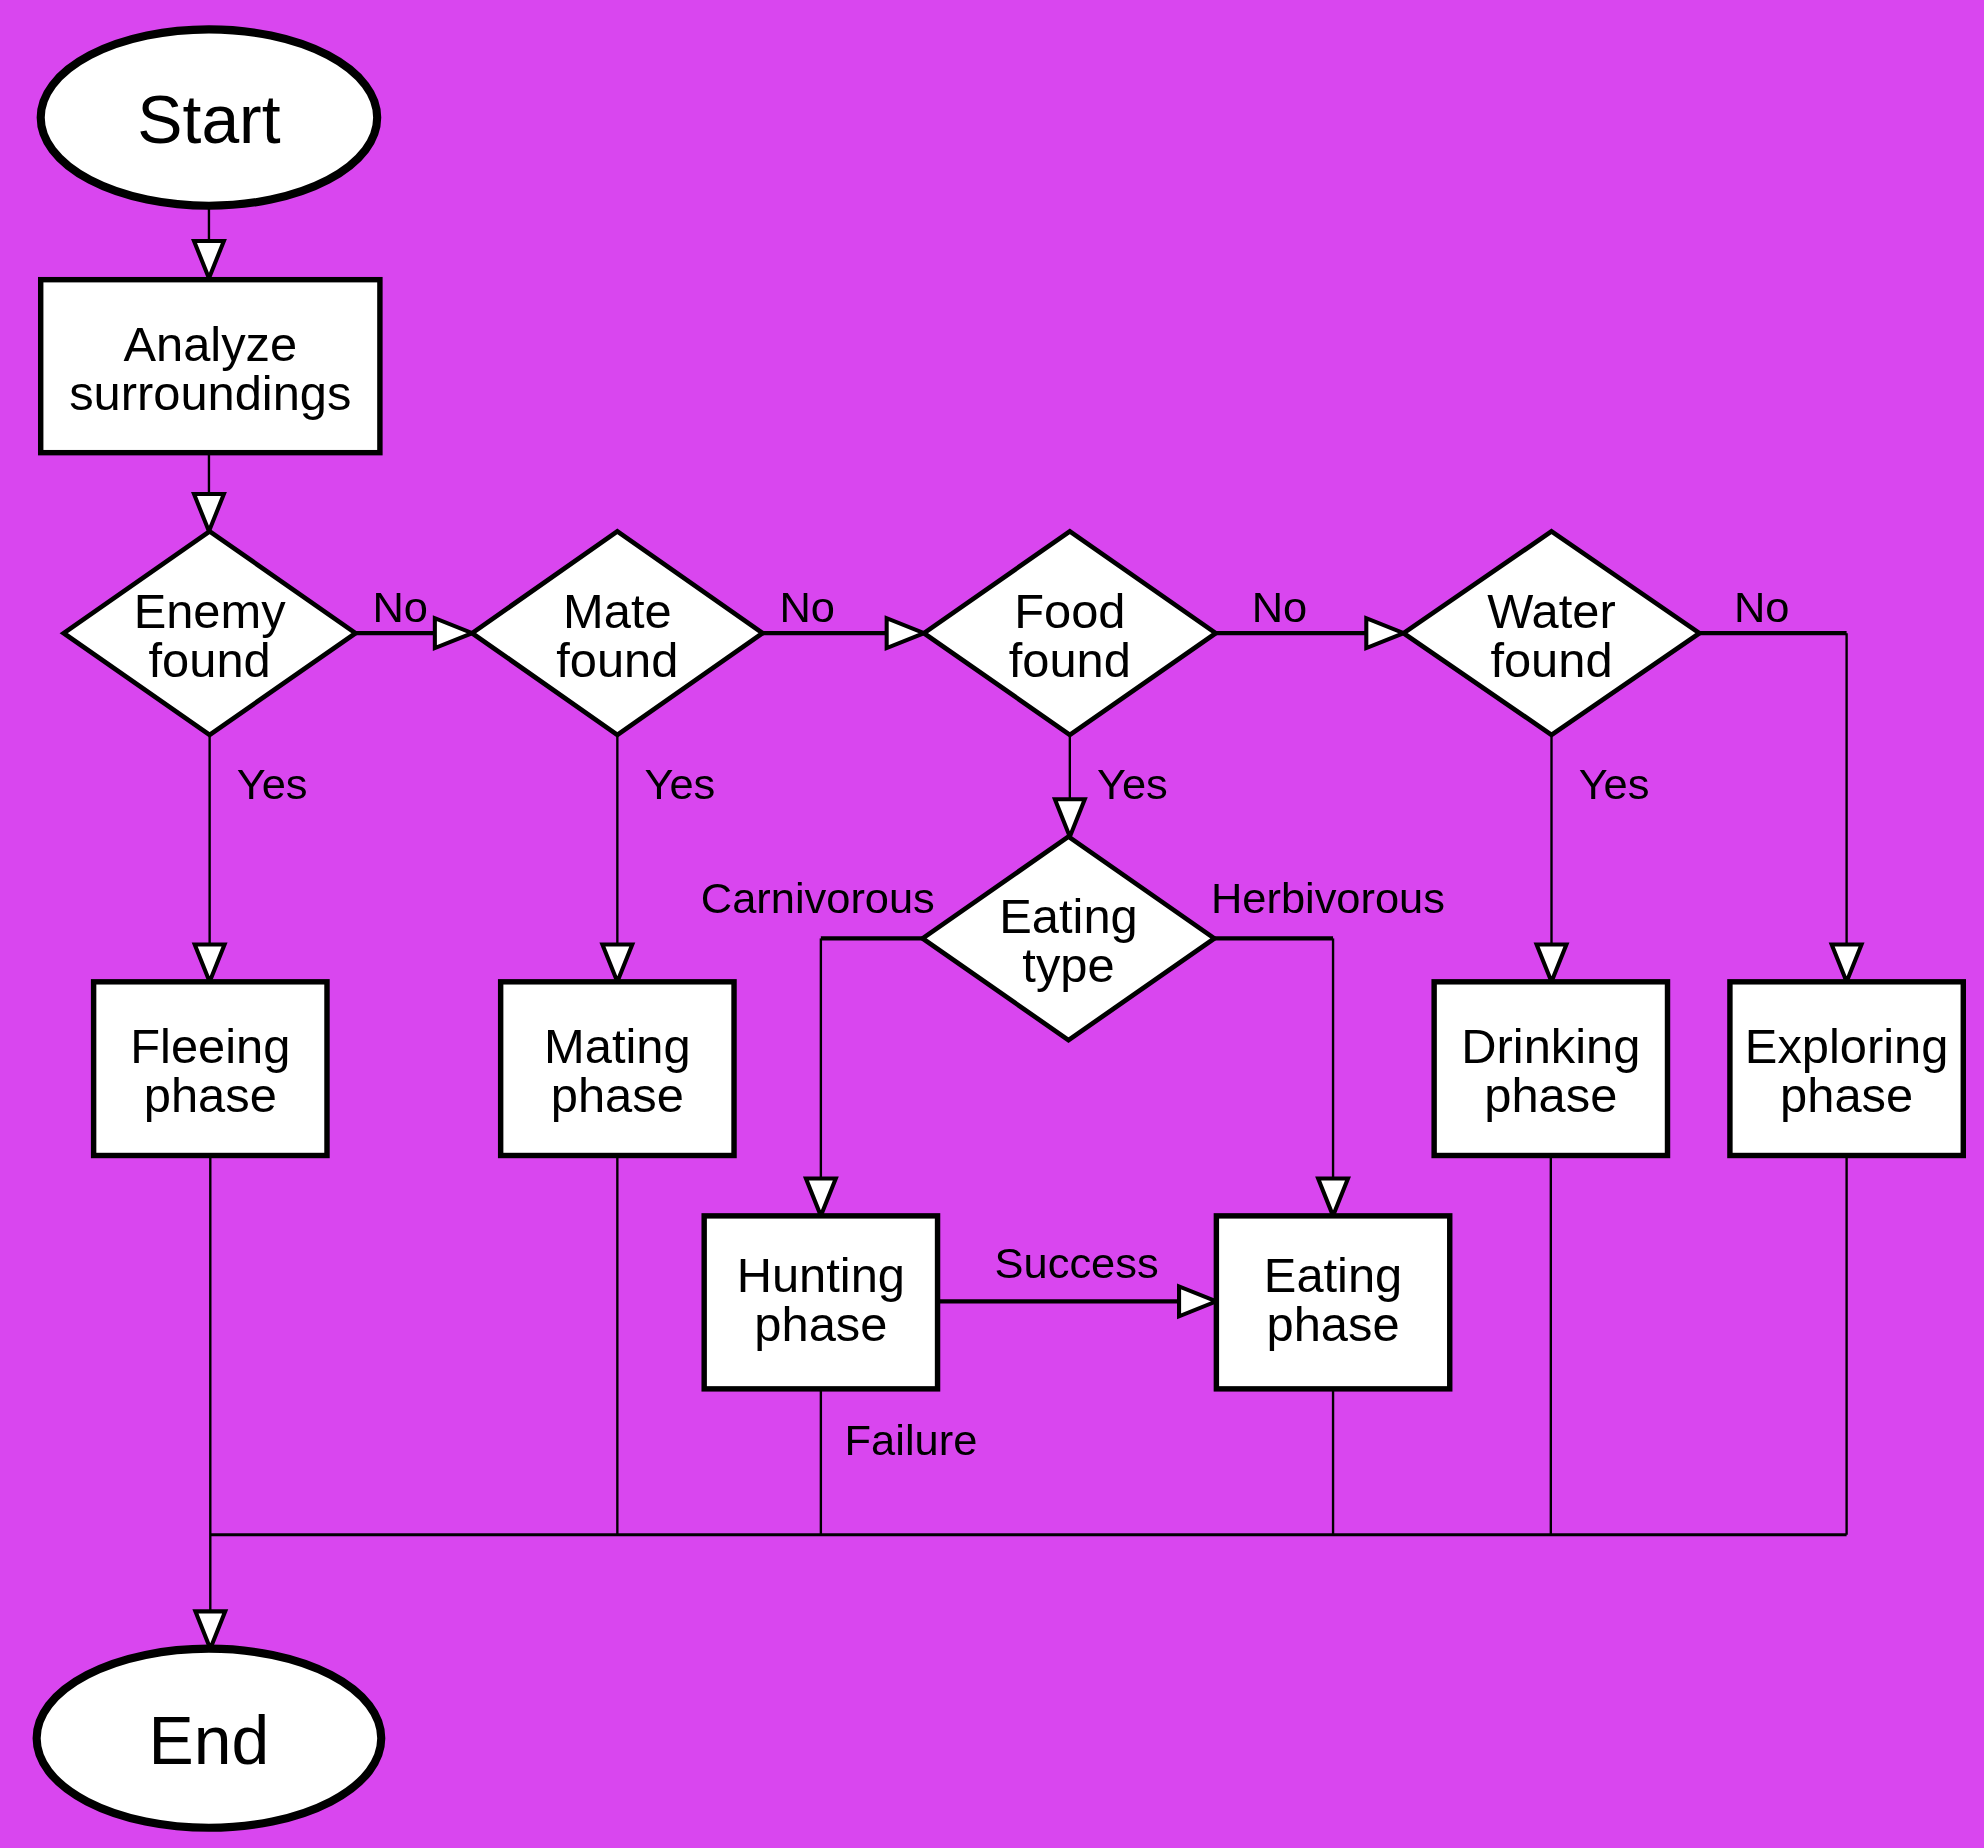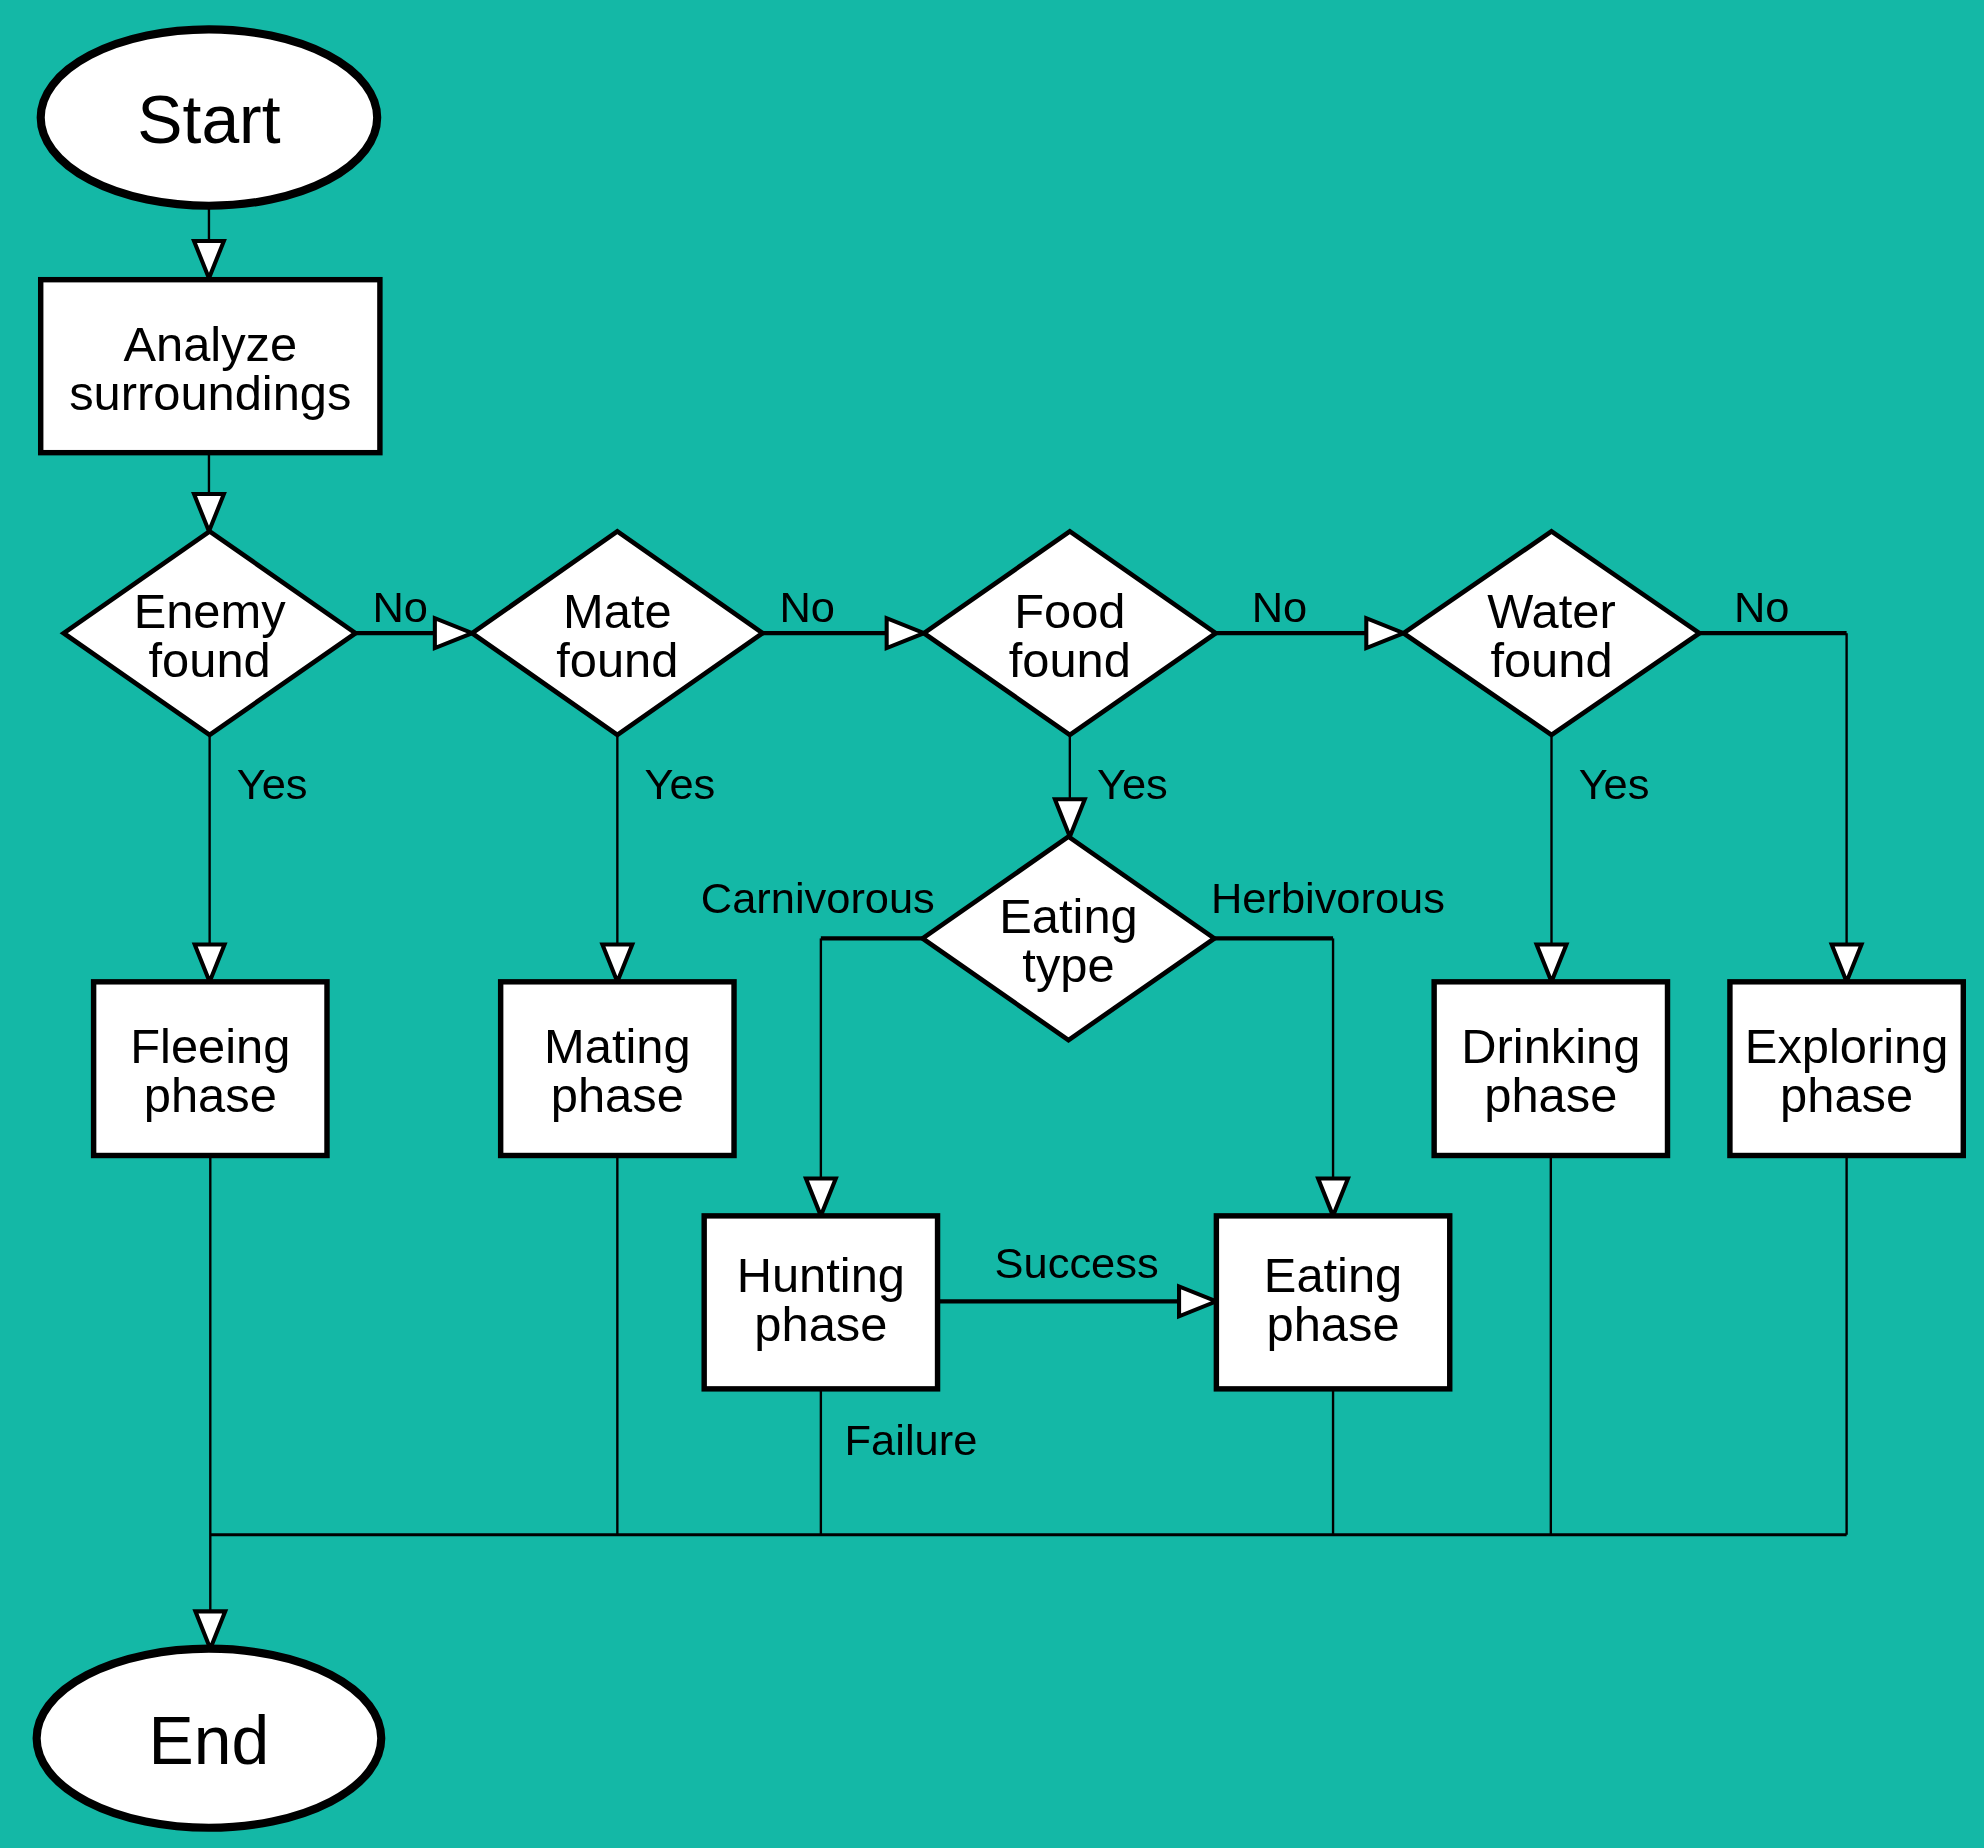--- a/index.html
+++ b/index.html
@@ -3,21 +3,21 @@
 <meta charset="utf-8">
 <style>
   html, body {
     margin: 0;
     padding: 0;
     background: #ffffff;
   }
   .page {
     width: 1985px;
     height: 1849px;
-    background: #14b8a6;
+    background: #d946ef;
   }
   svg {
     display: block;
     width: 1985px;
     height: 1849px;
     font-family: "Liberation Sans", sans-serif;
   }
   .shape {
     fill: #ffffff;
     stroke: #000000;

